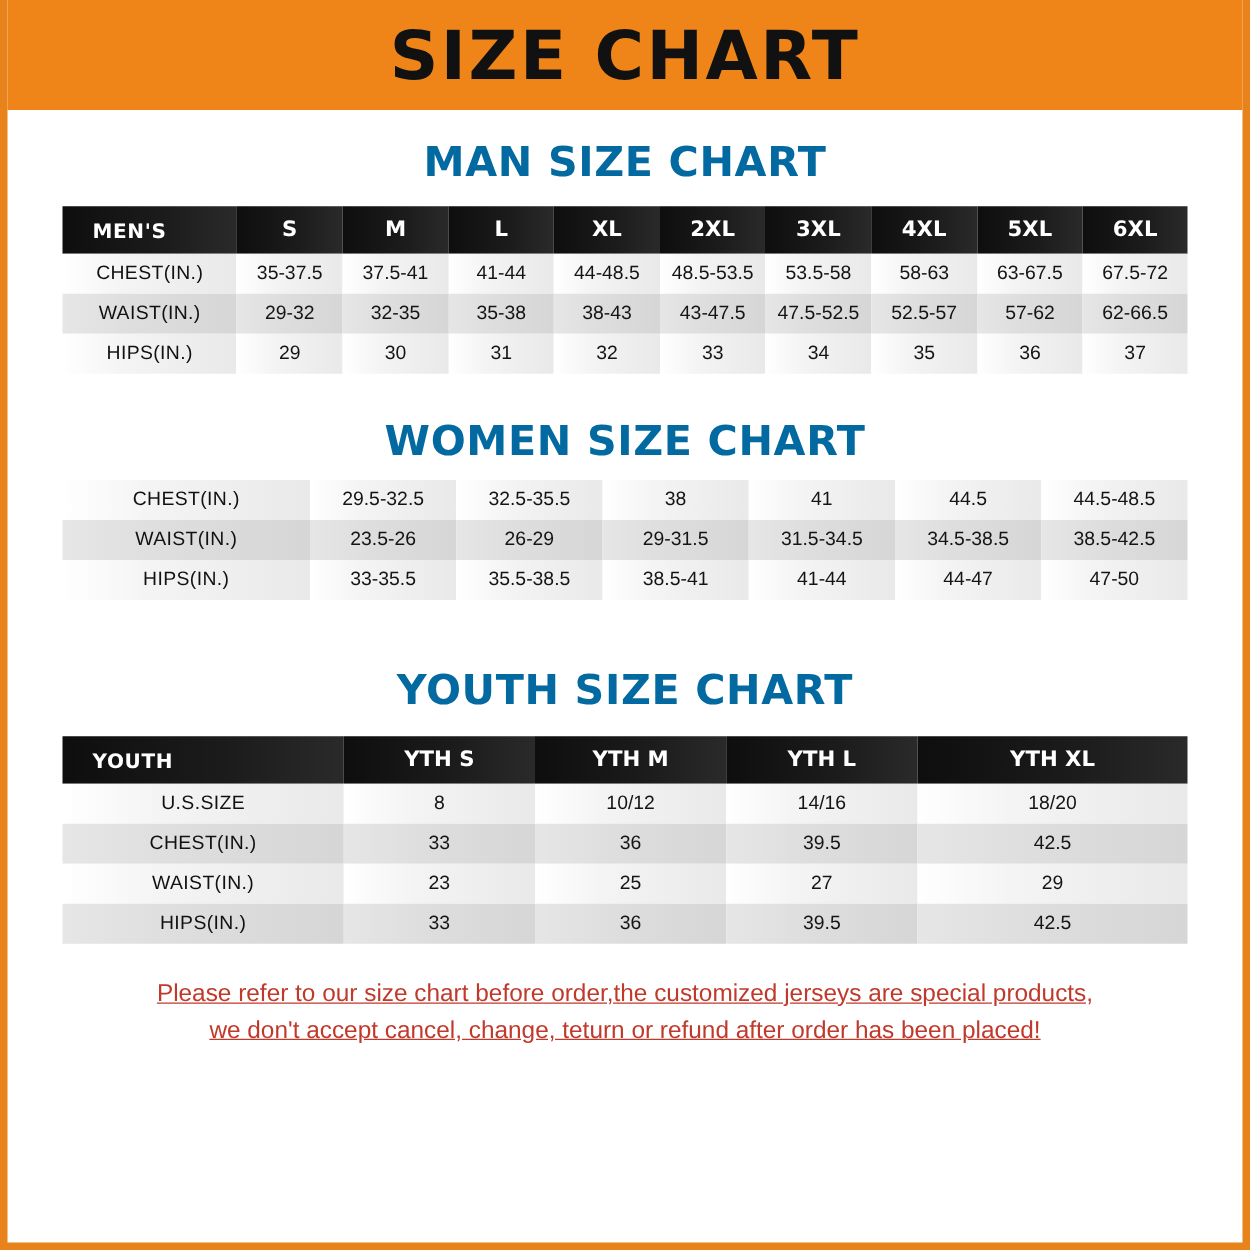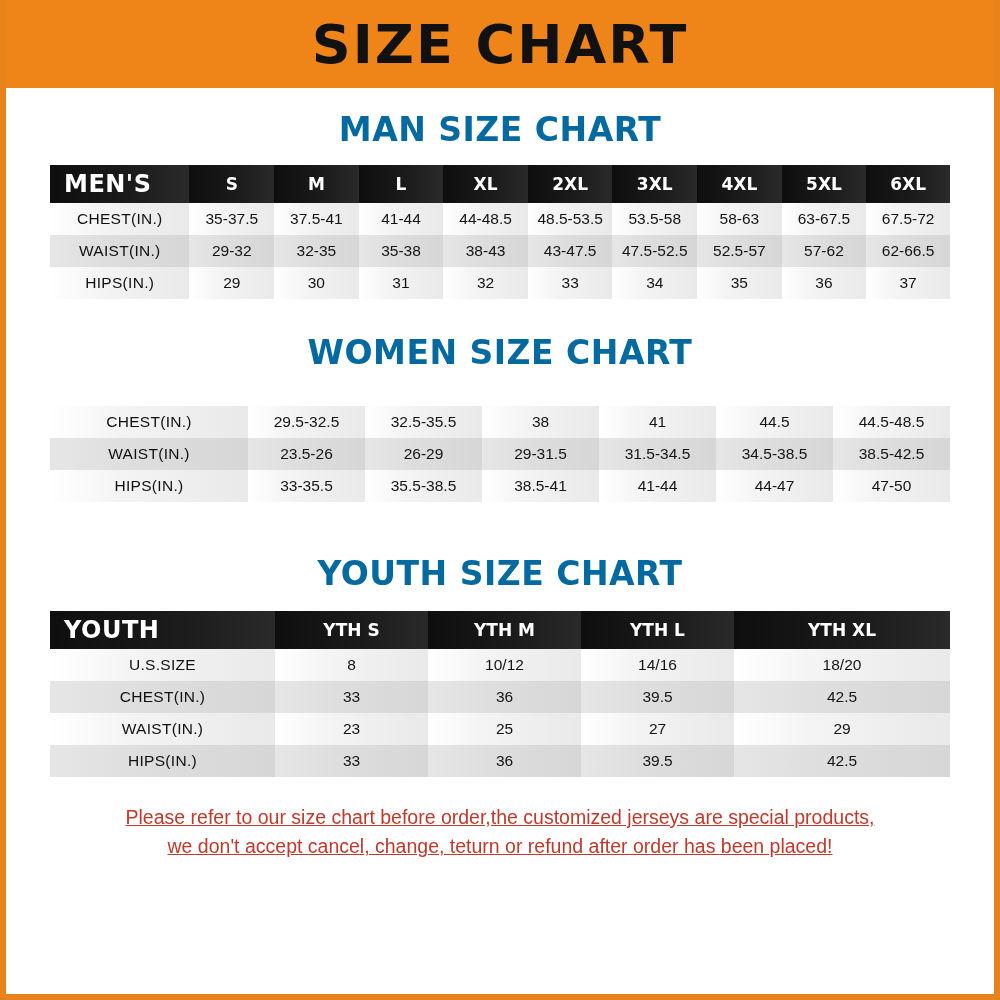--- a/index.html
+++ b/index.html
@@ -46,21 +46,21 @@
   }
   .section-title {
     text-align: center;
     font-family: "DejaVu Sans", sans-serif;
     font-weight: 900;
     font-size: 33px;
     letter-spacing: 0.5px;
     color: #0369a1;
   }
   .sec-man .section-title { margin: 22px 0 16px; }
-  .sec-women .section-title { margin: 34px 0 34px; }
+  .sec-women .section-title { margin: 34px 0 12px; }
   .sec-youth .section-title { margin: 52px 0 18px; }
 
   table.sz {
     width: 100%;
     border-collapse: collapse;
     table-layout: fixed;
   }
   table.sz th, table.sz td {
     padding: 0;
     margin: 0;
@@ -70,22 +70,22 @@
     background: #121212;
     color: #ffffff;
     height: 38px;
     font-size: 17px;
     font-weight: 700;
     text-align: center;
     font-family: "DejaVu Sans", sans-serif;
   }
   .hrow th.lbl {
     text-align: left;
-    padding-left: 14px;
-    font-size: 24px;
+    padding-left: 24px;
+    font-size: 16px;
     font-weight: 900;
     letter-spacing: 0.5px;
   }
   .drow td {
     height: 32px;
     font-size: 15.5px;
     color: #141414;
     text-align: center;
     font-family: "Liberation Sans", sans-serif;
   }

